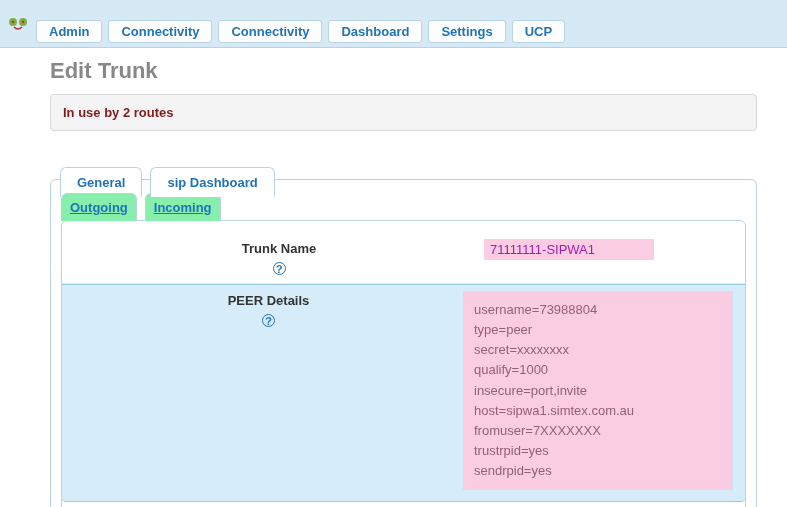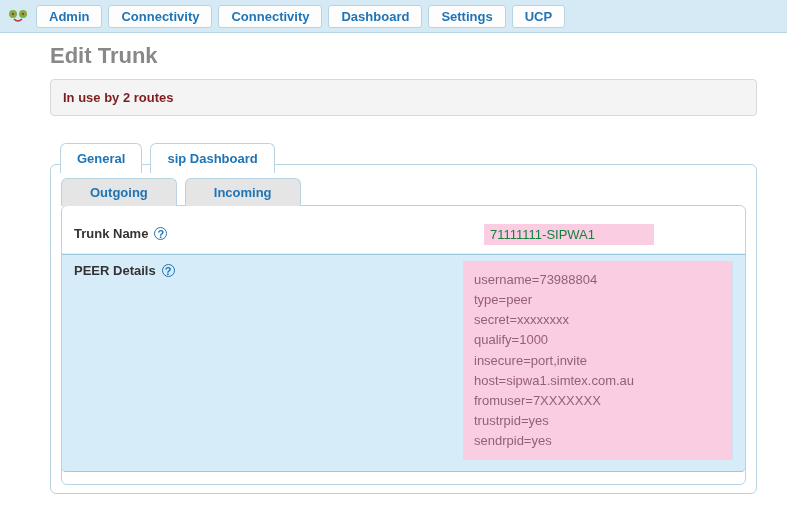--- a/index.html
+++ b/index.html
@@ -24,20 +24,21 @@
 }
 .nav-btn {
   background: #fdfdfe;
   border: 1px solid #b8d4e2;
   border-radius: 3px;
   padding: 3px 12px;
   color: #1f74b6;
   font-size: 13px;
   font-weight: 600;
   cursor: pointer;
+  margin-top: 16px;
 }
 .page {
   padding: 10px 30px 0 50px;
   border-radius: 6px;
 }
 .page-title {
   font-size: 22px;
   color: #888;
   font-weight: 600;
   margin-bottom: 10px;
@@ -60,21 +61,21 @@
   border: 1px solid #b8d4e2;
   border-bottom: none;
   border-radius: 6px 6px 0 0;
   background: #fff;
   color: #1f74b6;
   padding: 7px 16px;
   font-weight: 600;
   font-size: 13px;
   cursor: pointer;
   position: relative;
-  top: 9px;
+  top: 18px;
 }
 .tab.active {
   background: #fff;
   z-index: 2;
 }
 .panel-outer {
   border: 1px solid #b8d4e2;
   border-radius: 6px;
   background: #fff;
   padding: 12px 10px 8px 10px;
@@ -82,28 +83,29 @@
 }
 .subtab-row {
   display: flex;
   gap: 8px;
   margin-left: 0px;
 }
 .subtab {
   border: 1px solid #b8d4e2;
   border-bottom: none;
   border-radius: 6px 6px 0 0;
-  background: #e5e5e5;
-  color: #1f74b6;
-  padding: 6px 28px;
+  background: #86efac;
+  color: #1f74b6;
+  padding: 6px 8px;
   font-weight: 600;
   font-size: 13px;
   cursor: pointer;
   position: relative;
   top: 1px;
+  text-decoration: underline;
 }
 .subpanel {
   border: 1px solid #b8d4e2;
   border-radius: 6px;
   background: #fff;
   padding: 12px 0 12px 0;
 }
 .form-row {
   display: flex;
   align-items: flex-start;
@@ -121,38 +123,39 @@
 }
 .form-label {
   width: 410px;
   font-weight: 700;
   color: #333;
   font-size: 13px;
   display: flex;
   align-items: center;
   gap: 6px;
   padding-top: 2px;
+  flex-direction: column;
 }
 .help {
   color: #1f74b6;
   font-size: 11px;
   font-weight: bold;
   border: 1px solid #1f74b6;
   border-radius: 50%;
   width: 13px; height: 13px;
   display: inline-flex;
   align-items: center; justify-content: center;
   cursor: pointer;
 }
 .form-field { flex: 1; }
 .highlight-input {
   background: #fbcde3;
   border: none;
   padding: 3px 6px;
-  color: #15803d;
+  color: #a21caf;
   font-size: 13px;
   width: 170px;
   outline: none;
 }
 .peer-box {
   background: #fbcde3;
   border: 1px solid #cde1f0;
   color: #936077;
   padding: 8px 10px;
   font-size: 13px;

